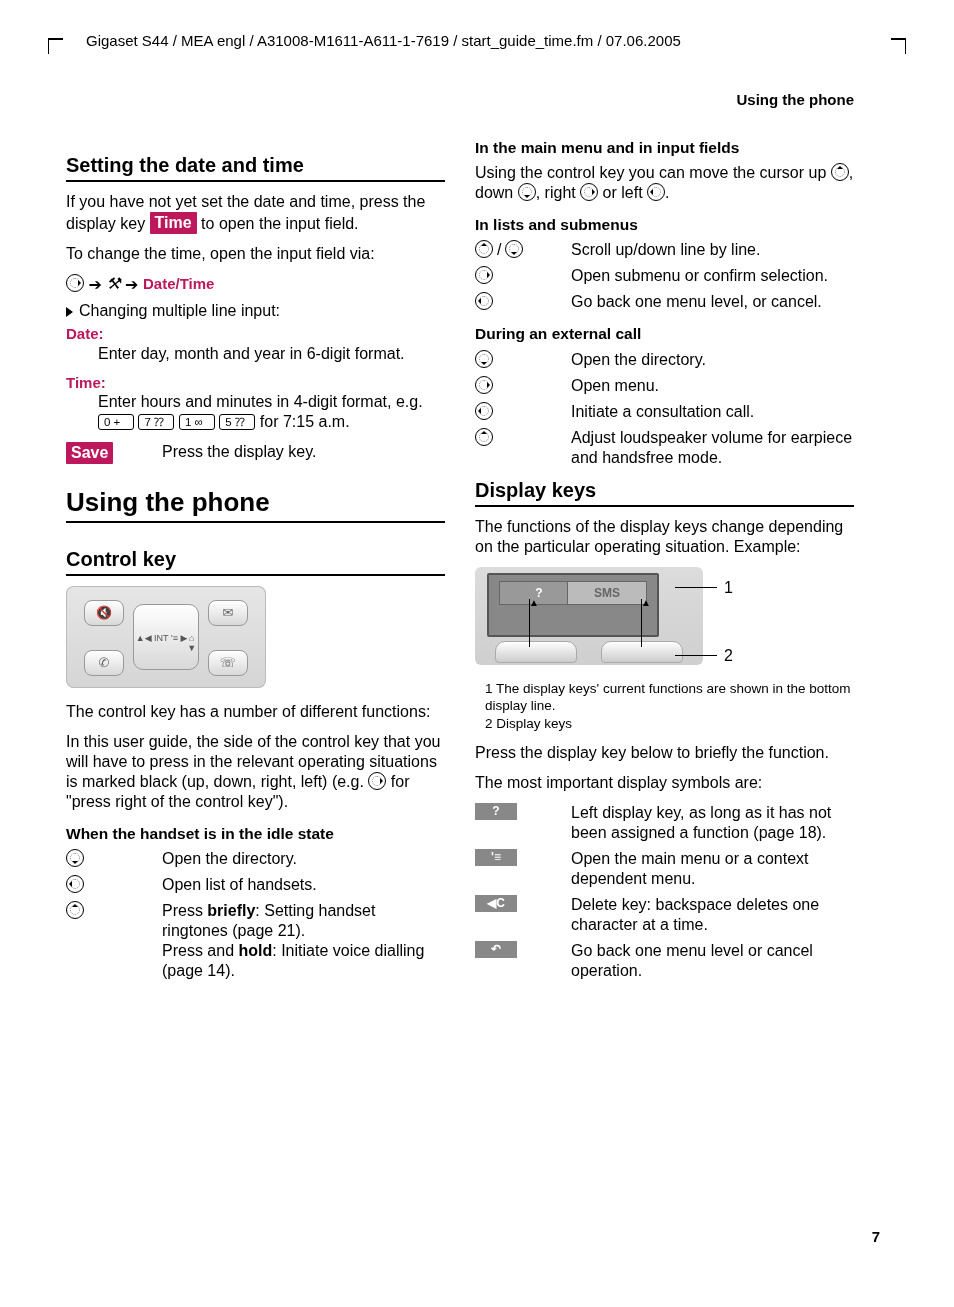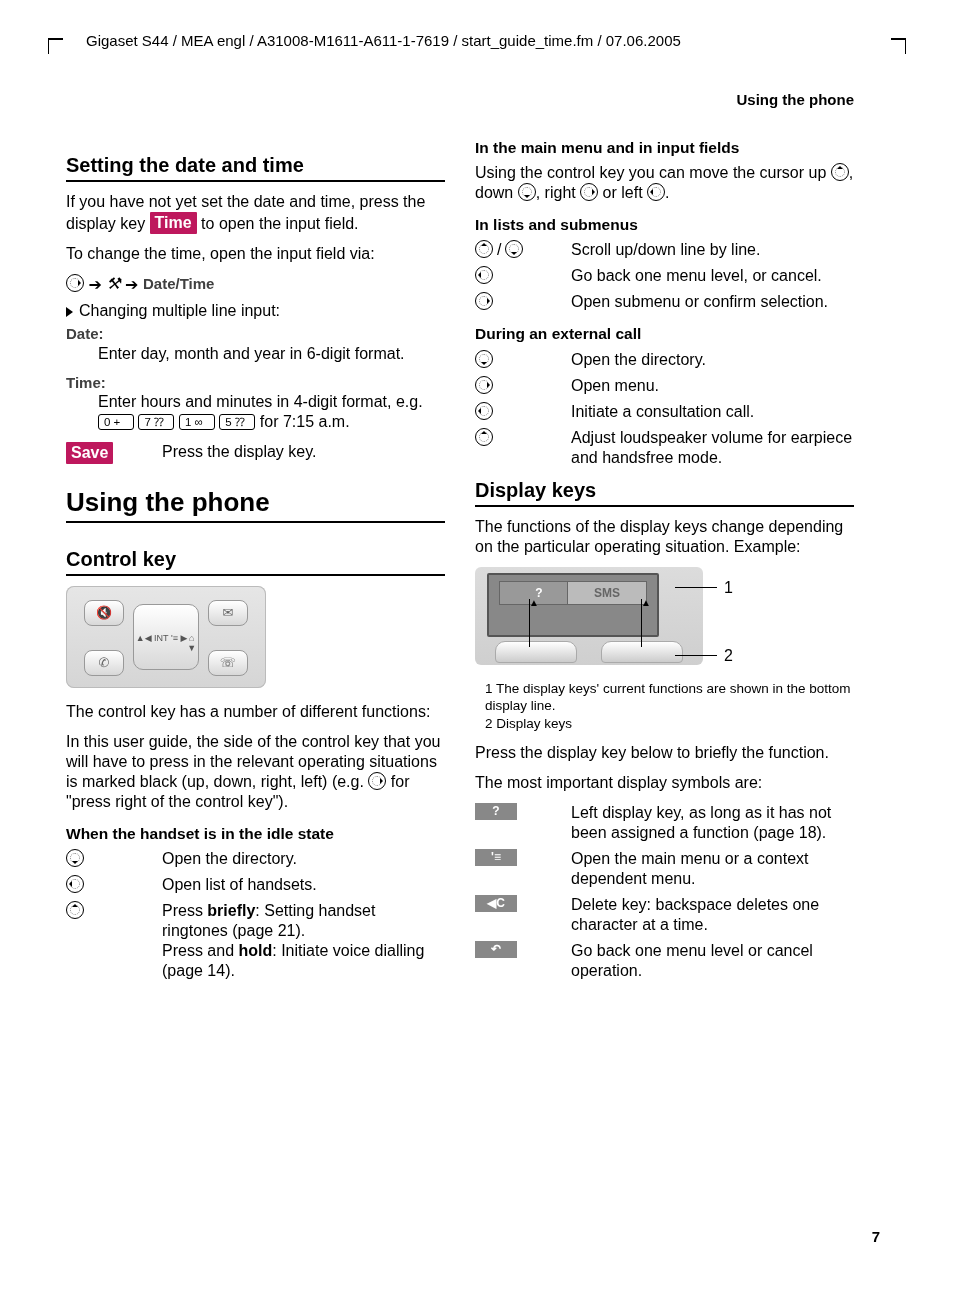--- a/index.html
+++ b/index.html
@@ -10,21 +10,21 @@
   .header-line{font-size:15px;padding:0 20px 4px 20px}
   .section-head-right{font-weight:bold;font-size:15px;text-align:right;margin:36px 0 26px 0}
   .cols{display:flex;gap:30px;align-items:flex-end}
   .col{flex:1;min-width:0}
   h1{font-size:26px;font-weight:bold;margin:0 0 2px 0}
   .rule{border-bottom:2px solid #000;margin-bottom:10px}
   h2{font-size:20px;font-weight:bold;margin:16px 0 2px 0}
   .rule2{border-bottom:2px solid #000;margin-bottom:10px}
   h3{font-size:15.5px;font-weight:bold;margin:12px 0 6px 0}
   p{margin:0 0 10px 0;font-size:16px}
-  .grey-label{color:#404040;font-weight:bold;font-size:15px;margin:4px 0 0 0}
+  .grey-label{color:#be185d;font-weight:bold;font-size:15px;margin:4px 0 0 0}
   .indent{margin-left:32px}
   .key-badge{display:inline-block;background:#be185d;color:#fff;font-size:16px;font-weight:bold;padding:1px 5px;border-radius:1px;vertical-align:1px}
   .num-key{display:inline-block;border:1px solid #000;border-radius:3px;padding:0 5px;font-size:11.5px;min-width:24px;text-align:left;vertical-align:1px;line-height:14px}
   .nav-key{display:inline-block;width:16px;height:16px;border:1.2px solid #000;border-radius:50%;position:relative;vertical-align:-3px}
   .nav-key::before{content:"";position:absolute;inset:3px;border:1px dotted #888;border-radius:50%}
   .nav-key.up::after,.nav-key.down::after,.nav-key.left::after,.nav-key.right::after{content:"";position:absolute;width:0;height:0;border:3px solid transparent}
   .nav-key.up::after{top:-1px;left:5px;border-bottom-color:#000}
   .nav-key.down::after{bottom:-1px;left:5px;border-top-color:#000}
   .nav-key.left::after{left:-1px;top:5px;border-right-color:#000}
   .nav-key.right::after{right:-1px;top:5px;border-left-color:#000}
@@ -147,29 +147,29 @@
         <span>Using the control key you can move the cursor up </span><span class="nav-key up"></span><span>, down </span><span class="nav-key down"></span><span>, right </span><span class="nav-key right"></span><span> or left </span><span class="nav-key left"></span><span>.</span>
       </p>
 
       <h3>In lists and submenus</h3>
       <div class="def-row">
           <div class="dl"><span class="nav-key up"></span> / <span class="nav-key down"></span></div>
           <div class="dd">Scroll up/down line by line.</div>
         </div>
       <div class="def-row">
           <div class="dl">
+            <span class="nav-key right"></span>
+          </div>
+          <div class="dd">Open submenu or confirm selection.</div>
+        </div>
+      <div class="def-row">
+          <div class="dl">
             <span class="nav-key left"></span>
           </div>
           <div class="dd">Go back one menu level, or cancel.</div>
-        </div>
-      <div class="def-row">
-          <div class="dl">
-            <span class="nav-key right"></span>
-          </div>
-          <div class="dd">Open submenu or confirm selection.</div>
         </div>
 
       <h3>During an external call</h3>
       <div class="def-row">
           <div class="dl">
             <span class="nav-key down"></span>
           </div>
           <div class="dd">Open the directory.</div>
         </div>
       <div class="def-row">

